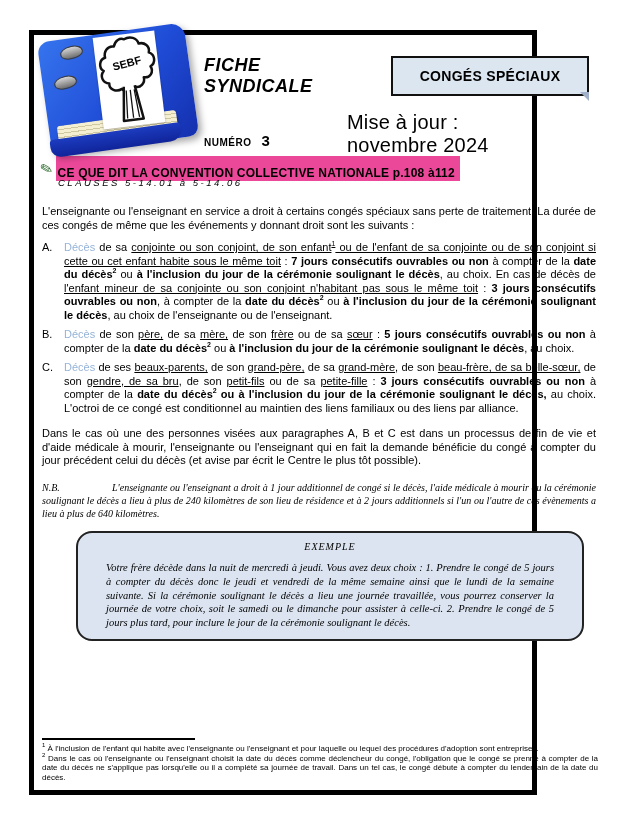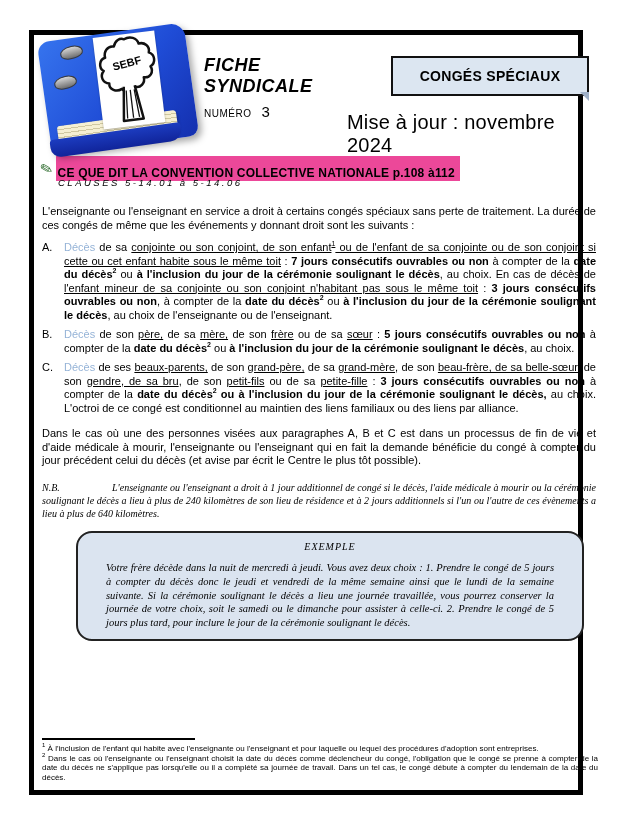--- a/index.html
+++ b/index.html
@@ -1,25 +1,25 @@
 <!DOCTYPE html>
 <html><head>
 <meta charset="utf-8">
 <style>
   html,body{margin:0;padding:0;background:#fff;}
   .page{position:relative;width:638px;height:825px;background:#fff;overflow:hidden;
         font-family:"Liberation Sans",sans-serif;color:#000;}
-  .frame{position:absolute;left:29px;top:30px;width:554px;height:765px;
+  .frame{position:absolute;left:29px;top:30px;width:508px;height:765px;
          border:5px solid #000;box-sizing:border-box;}
   .content{position:absolute;left:0;top:0;right:0;bottom:0;}
 
   
   .fiche-title{position:absolute;left:170px;top:20px;font-weight:bold;font-style:italic;
                font-size:18px;line-height:21px;letter-spacing:.5px;}
-  .numero{position:absolute;left:170px;top:68px;font-weight:normal;}
+  .numero{position:absolute;left:170px;top:97px;font-weight:bold;}
   .numero .lbl{font-size:10px;letter-spacing:.5px;}
   .numero .num{font-size:15px;margin-left:10px;}
   .badge{position:absolute;left:357px;top:21px;width:194px;height:36px;
          background:#dce6f1;border:2px solid #111;display:flex;align-items:center;
          justify-content:center;font-weight:bold;font-size:14px;letter-spacing:.3px;text-align:right;}
   .badge-fold{position:absolute;right:-2px;bottom:-7px;width:0;height:0;
               border-left:9px solid transparent;border-top:9px solid #9fb0c8;}
   .update{position:absolute;left:313px;top:76px;font-weight:normal;font-size:20px;letter-spacing:.2px;}
 
   

